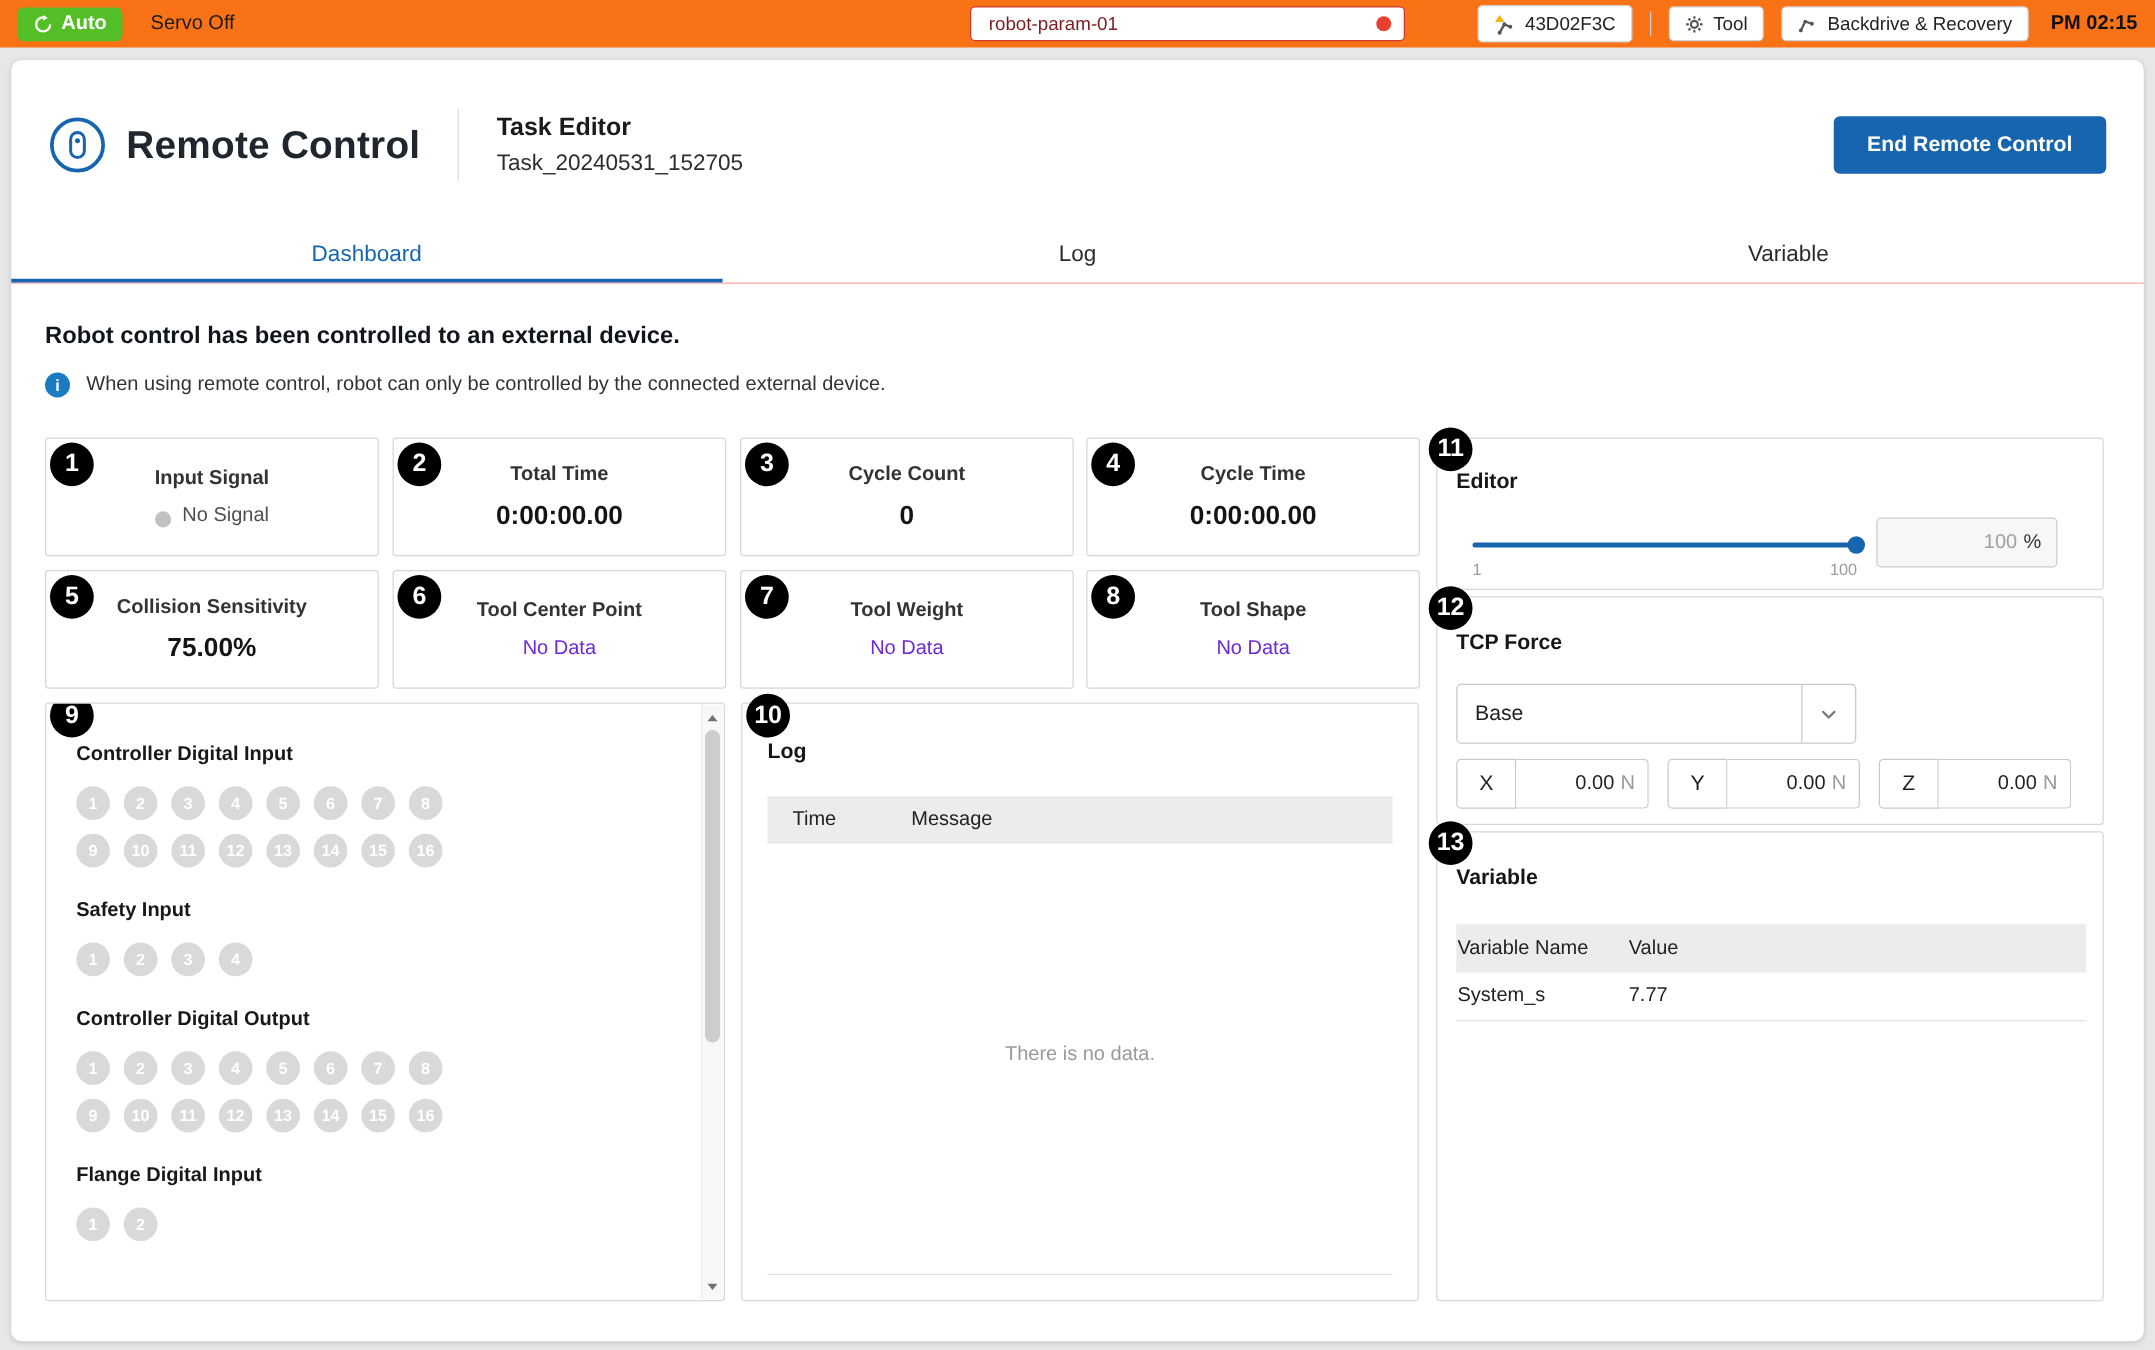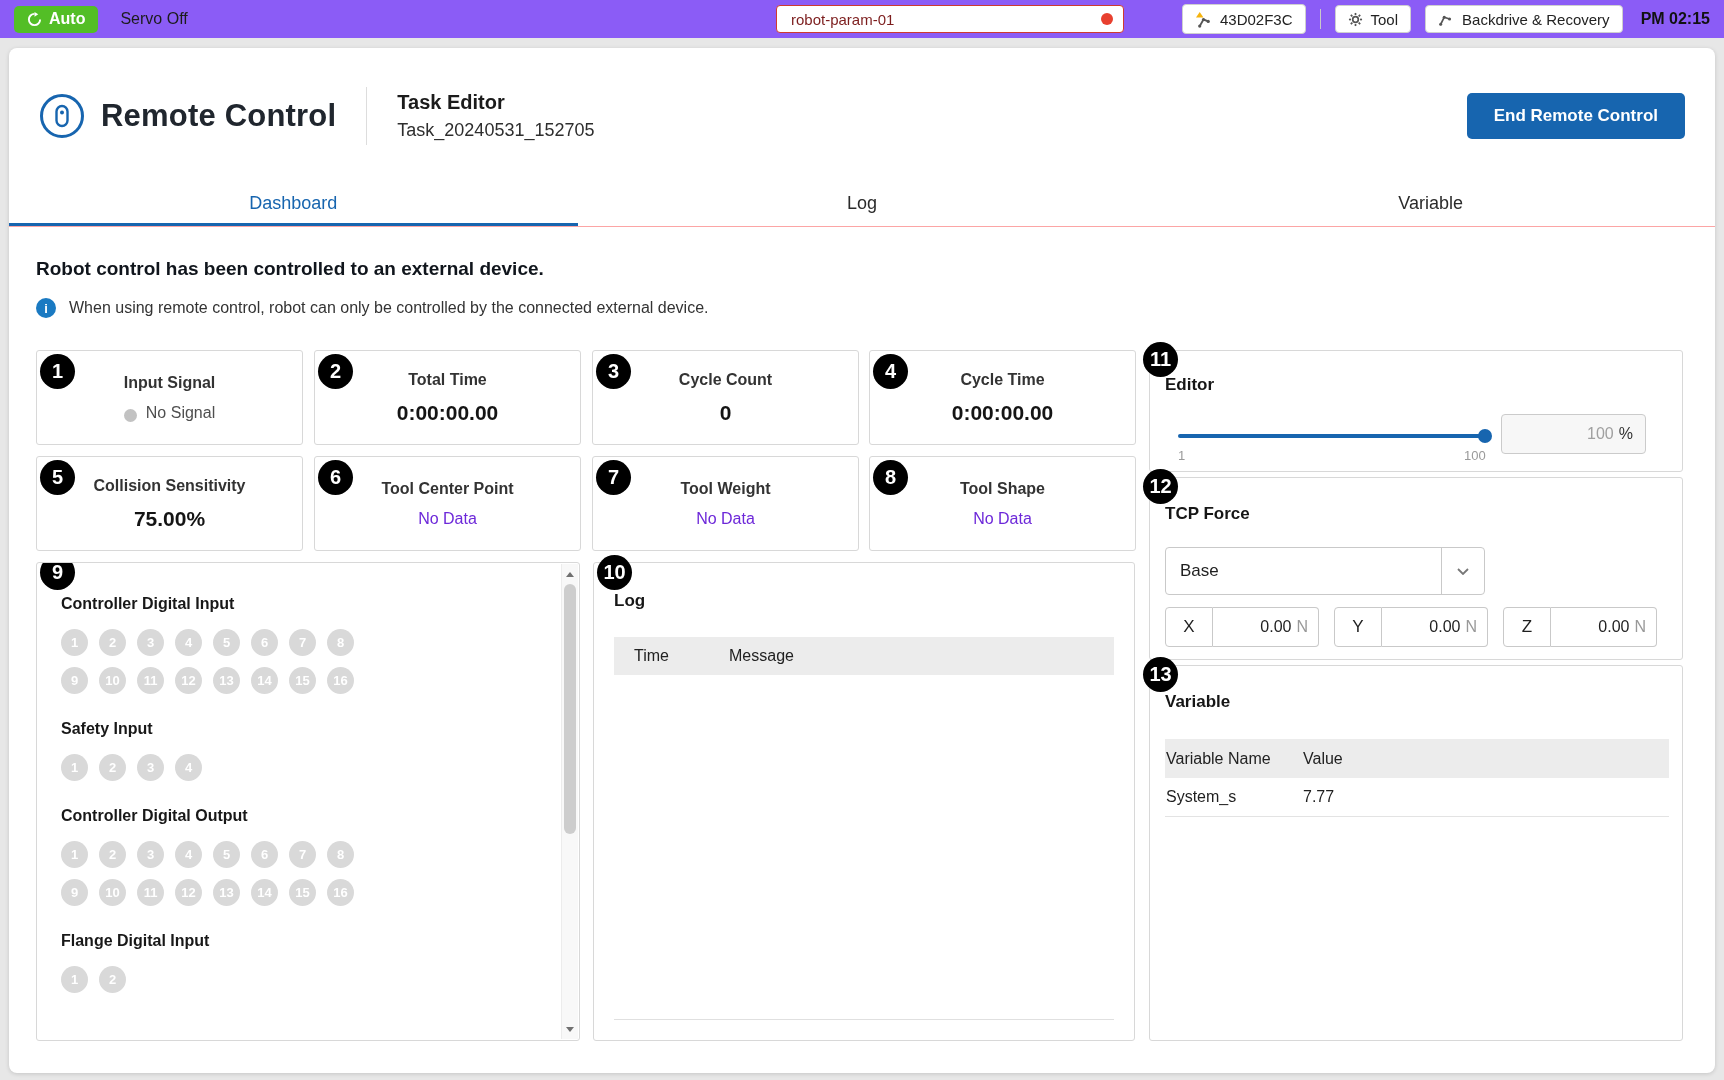--- a/index.html
+++ b/index.html
@@ -1,19 +1,19 @@
 <!DOCTYPE html>
 <html><head>
 <meta charset="utf-8">
 <style>
   html,body{margin:0;padding:0;}
   body{width:1724px;height:1080px;background:#e7e7e7;font-family:"Liberation Sans",sans-serif;position:relative;overflow:hidden;}
 
   
-  #topbar{position:absolute;top:0;left:0;width:100%;height:38px;background:#8b5cf6;display:flex;align-items:center;padding:0 14px;box-sizing:border-box;}
+  #topbar{position:absolute;top:0;left:0;width:100%;height:38px;background:#f97316;display:flex;align-items:center;padding:0 14px;box-sizing:border-box;}
   .mode-badge{display:flex;align-items:center;gap:7px;background:#53BE26;color:#fff;height:27px;padding:0 13px;border-radius:5px;font-size:16px;font-weight:bold;cursor:pointer;}
   .servo{margin-left:22px;font-size:16px;color:#1c1c1c;}
   .param-wrap{position:absolute;left:776px;top:5px;width:348px;height:28px;}
   #param-input{width:100%;height:100%;box-sizing:border-box;border:1.5px solid #cf3a30;border-radius:4px;background:#fff;color:#7c1d1d;font-size:15px;padding:0 32px 0 14px;font-family:inherit;outline:none;}
   .red-dot{position:absolute;right:11px;top:8px;width:12px;height:12px;border-radius:50%;background:#e8402f;}
   .right-group{margin-left:auto;display:flex;align-items:center;gap:14px;}
   .tb-box{display:flex;align-items:center;gap:8px;height:28px;padding:0 12px;background:#fff;border:1px solid #cfcfcf;border-radius:4px;font-size:15px;color:#222;font-family:inherit;cursor:pointer;}
   .tb-divider{width:1px;height:20px;background:#c9c9c9;}
   .clock{font-size:16px;color:#111;font-weight:600;margin-left:4px;}
   .icon{display:inline-flex;align-items:center;justify-content:center;}
@@ -327,20 +327,21 @@
     </div>
   </div>
 
   <div class="panel" id="log-panel">
     <div class="badge edge">10</div>
     <div class="pane-title">Log</div>
     <div class="log-header">
       <span class="log-col-time">Time</span>
       <span class="log-col-msg">Message</span>
     </div>
+    <div class="log-empty">There is no data.</div>
     <div class="log-bottomline"></div>
   </div>
 
   <div class="panel" id="speed-panel">
     <div class="badge out">11</div>
     <div class="pane-title sp-title">Editor</div>
     <div class="sp-track">
       <div class="sp-handle"></div>
     </div>
     <div class="sp-min">1</div>

